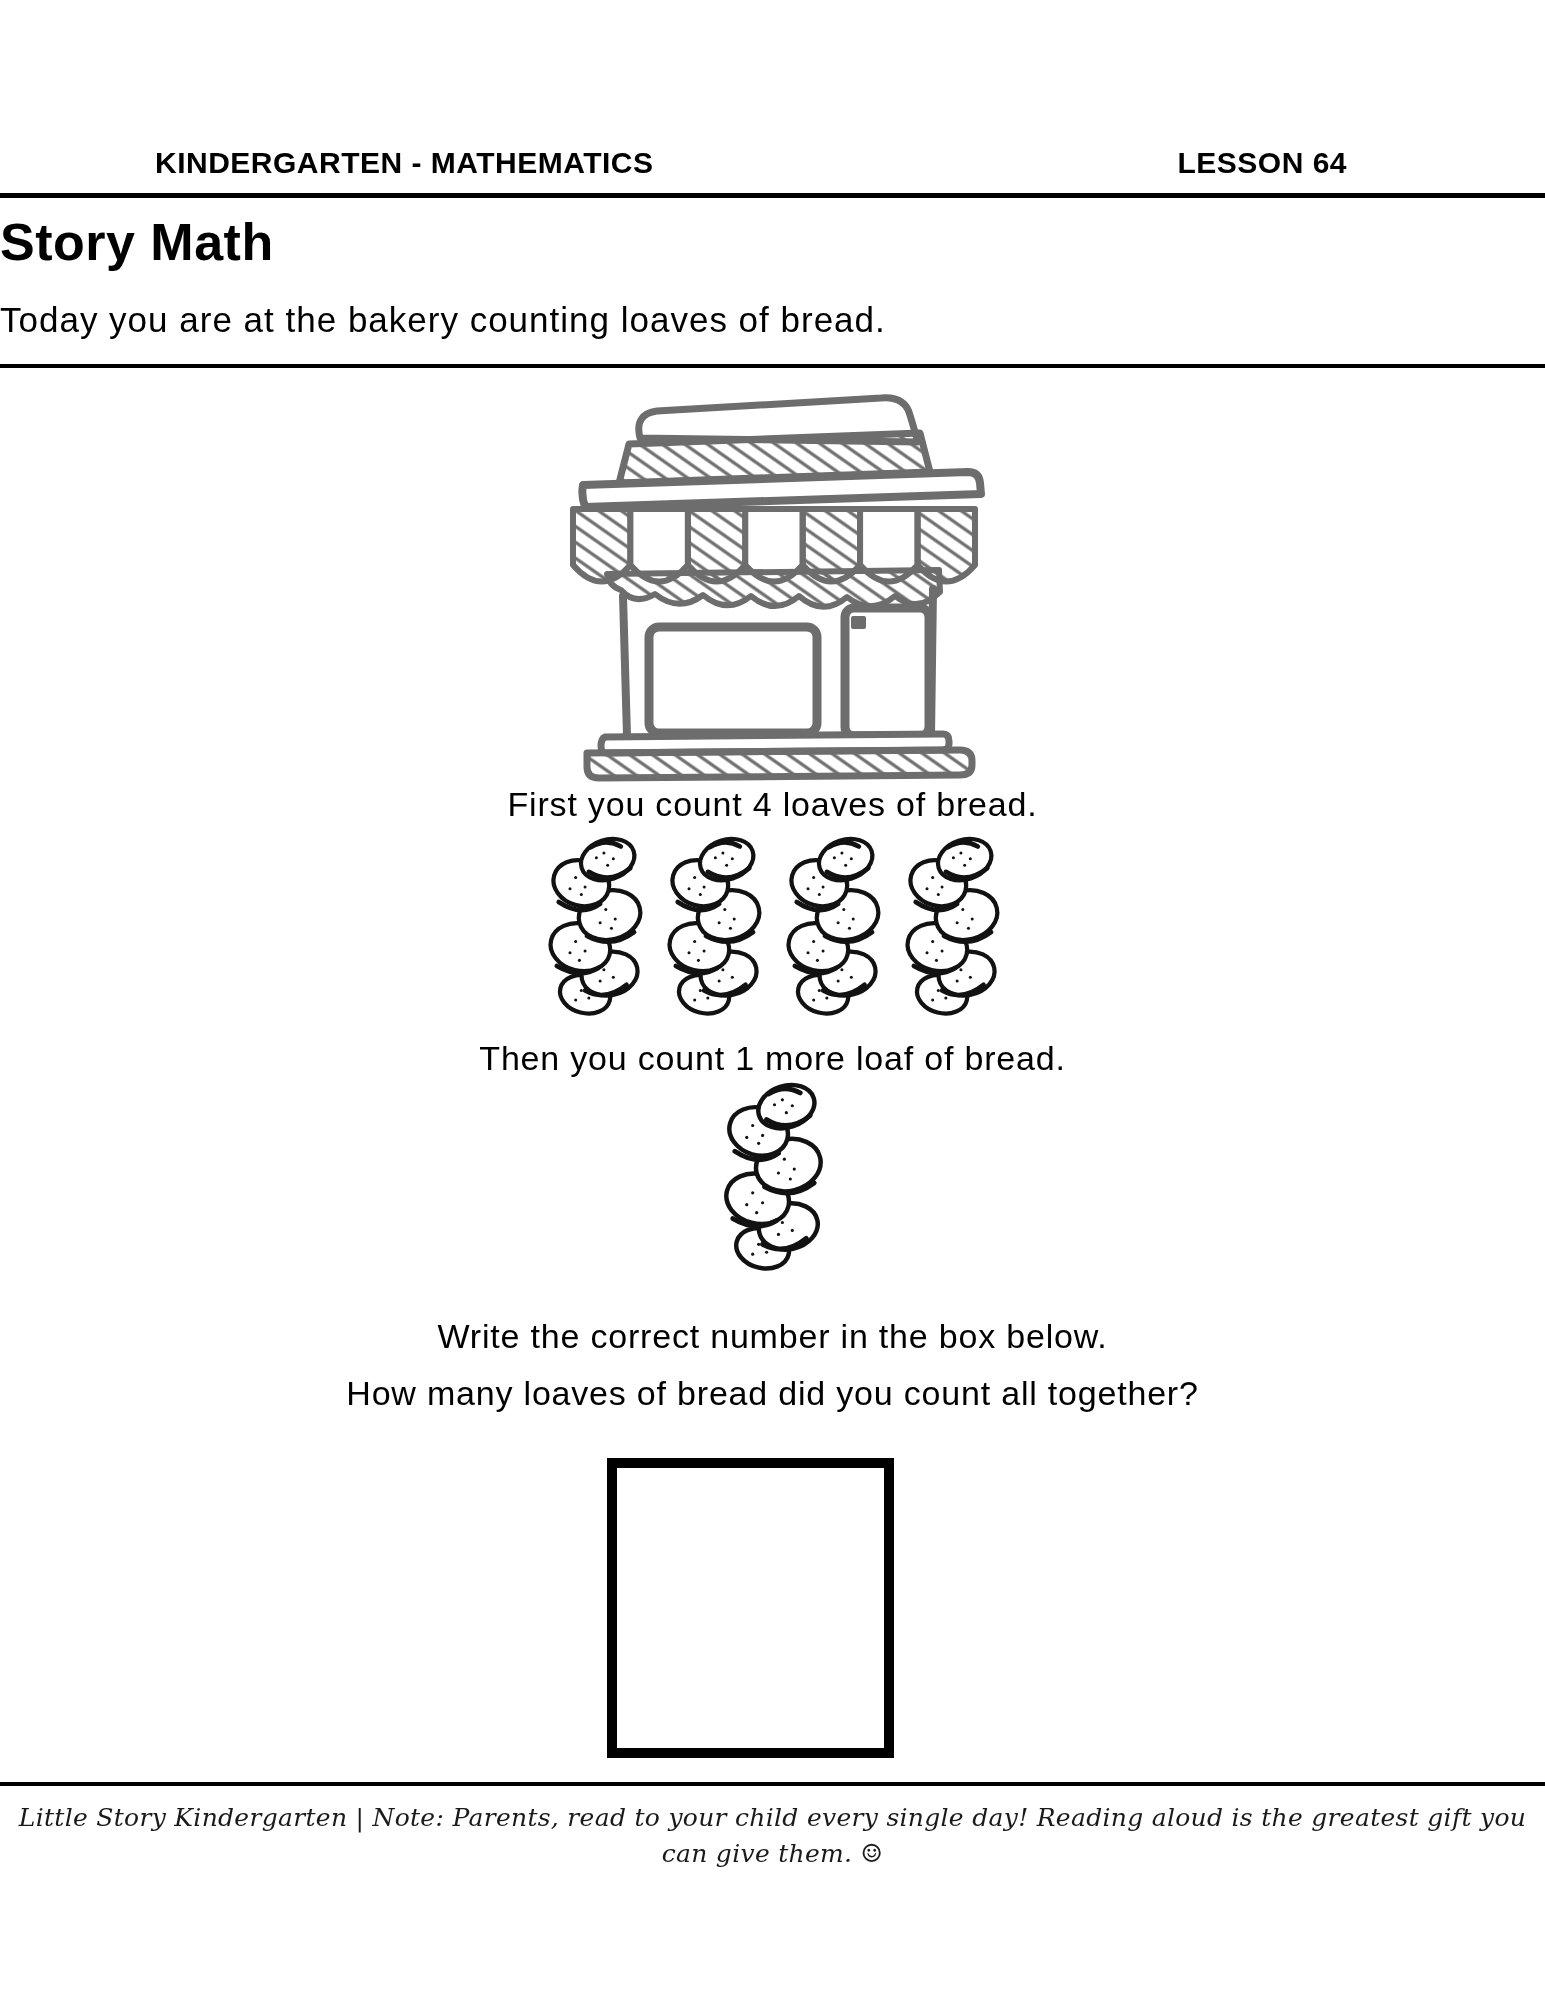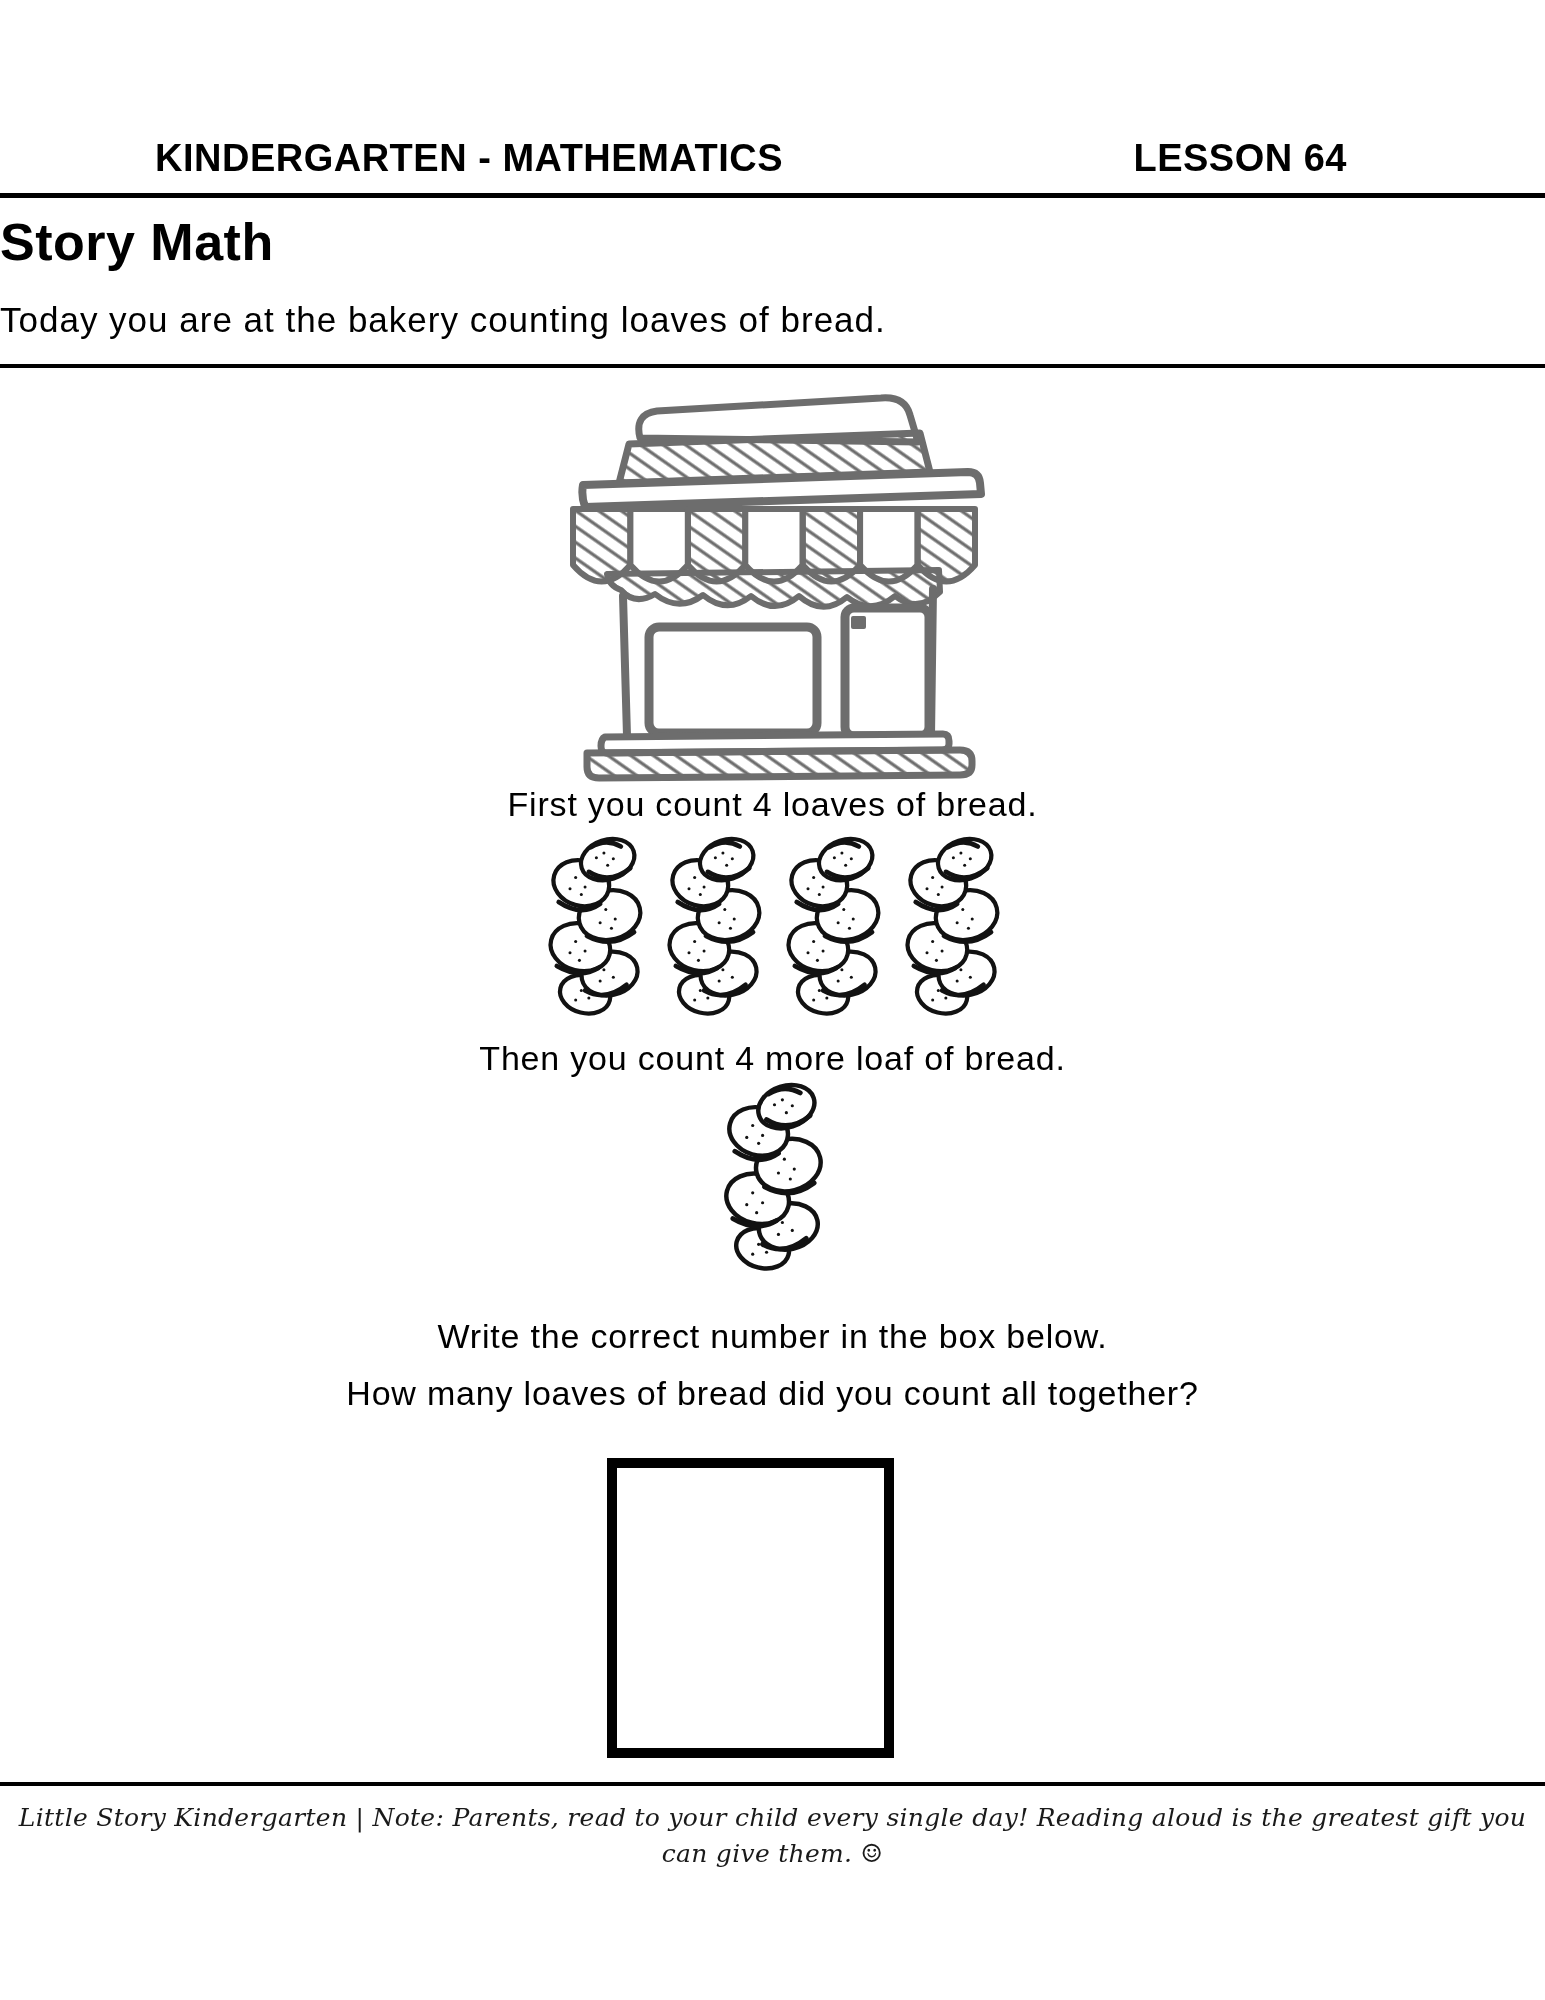--- a/index.html
+++ b/index.html
@@ -3,21 +3,21 @@
 <meta charset="utf-8">
 <style>
   html,body{margin:0;padding:0;background:#ffffff;}
   body{
     width:1545px;height:2000px;position:relative;overflow:hidden;
     font-family:"Liberation Sans", sans-serif;color:#000;
   }
   .header{
     height:193px;display:flex;align-items:flex-end;justify-content:space-between;
     padding:0 198px 13px 155px;box-sizing:border-box;
-    font-size:38px;font-weight:bold;letter-spacing:.5px;
+    font-size:30px;font-weight:bold;letter-spacing:.5px;
   }
   .rule{width:100%;background:#000;}
   .rule-1{height:5px;}
   .rule-2{height:4px;margin-top:22px;}
   .rule-footer{height:4px;margin-top:24px;}
   .title{
     margin-top:14px;text-align:left;font-size:52px;font-weight:bold;
     letter-spacing:.5px;line-height:60px;
   }
   .intro{
@@ -163,21 +163,21 @@
 
     <svg class="loaf" viewBox="0 0 120 195">
       <use href="#loaf-shape"></use>
     </svg>
 
     <svg class="loaf" viewBox="0 0 120 195">
       <use href="#loaf-shape"></use>
     </svg>
   </div>
 
-<div class="step-text second">Then you count 4 more loaf of bread.</div>
+<div class="step-text second">Then you count 1 more loaf of bread.</div>
 
 <div class="single-loaf-row">
 
     <svg class="loaf-big" viewBox="0 0 120 195">
       <use href="#loaf-shape"></use>
     </svg>
   </div>
 
 <div class="question">
   <div>Write the correct number in the box below.</div>

